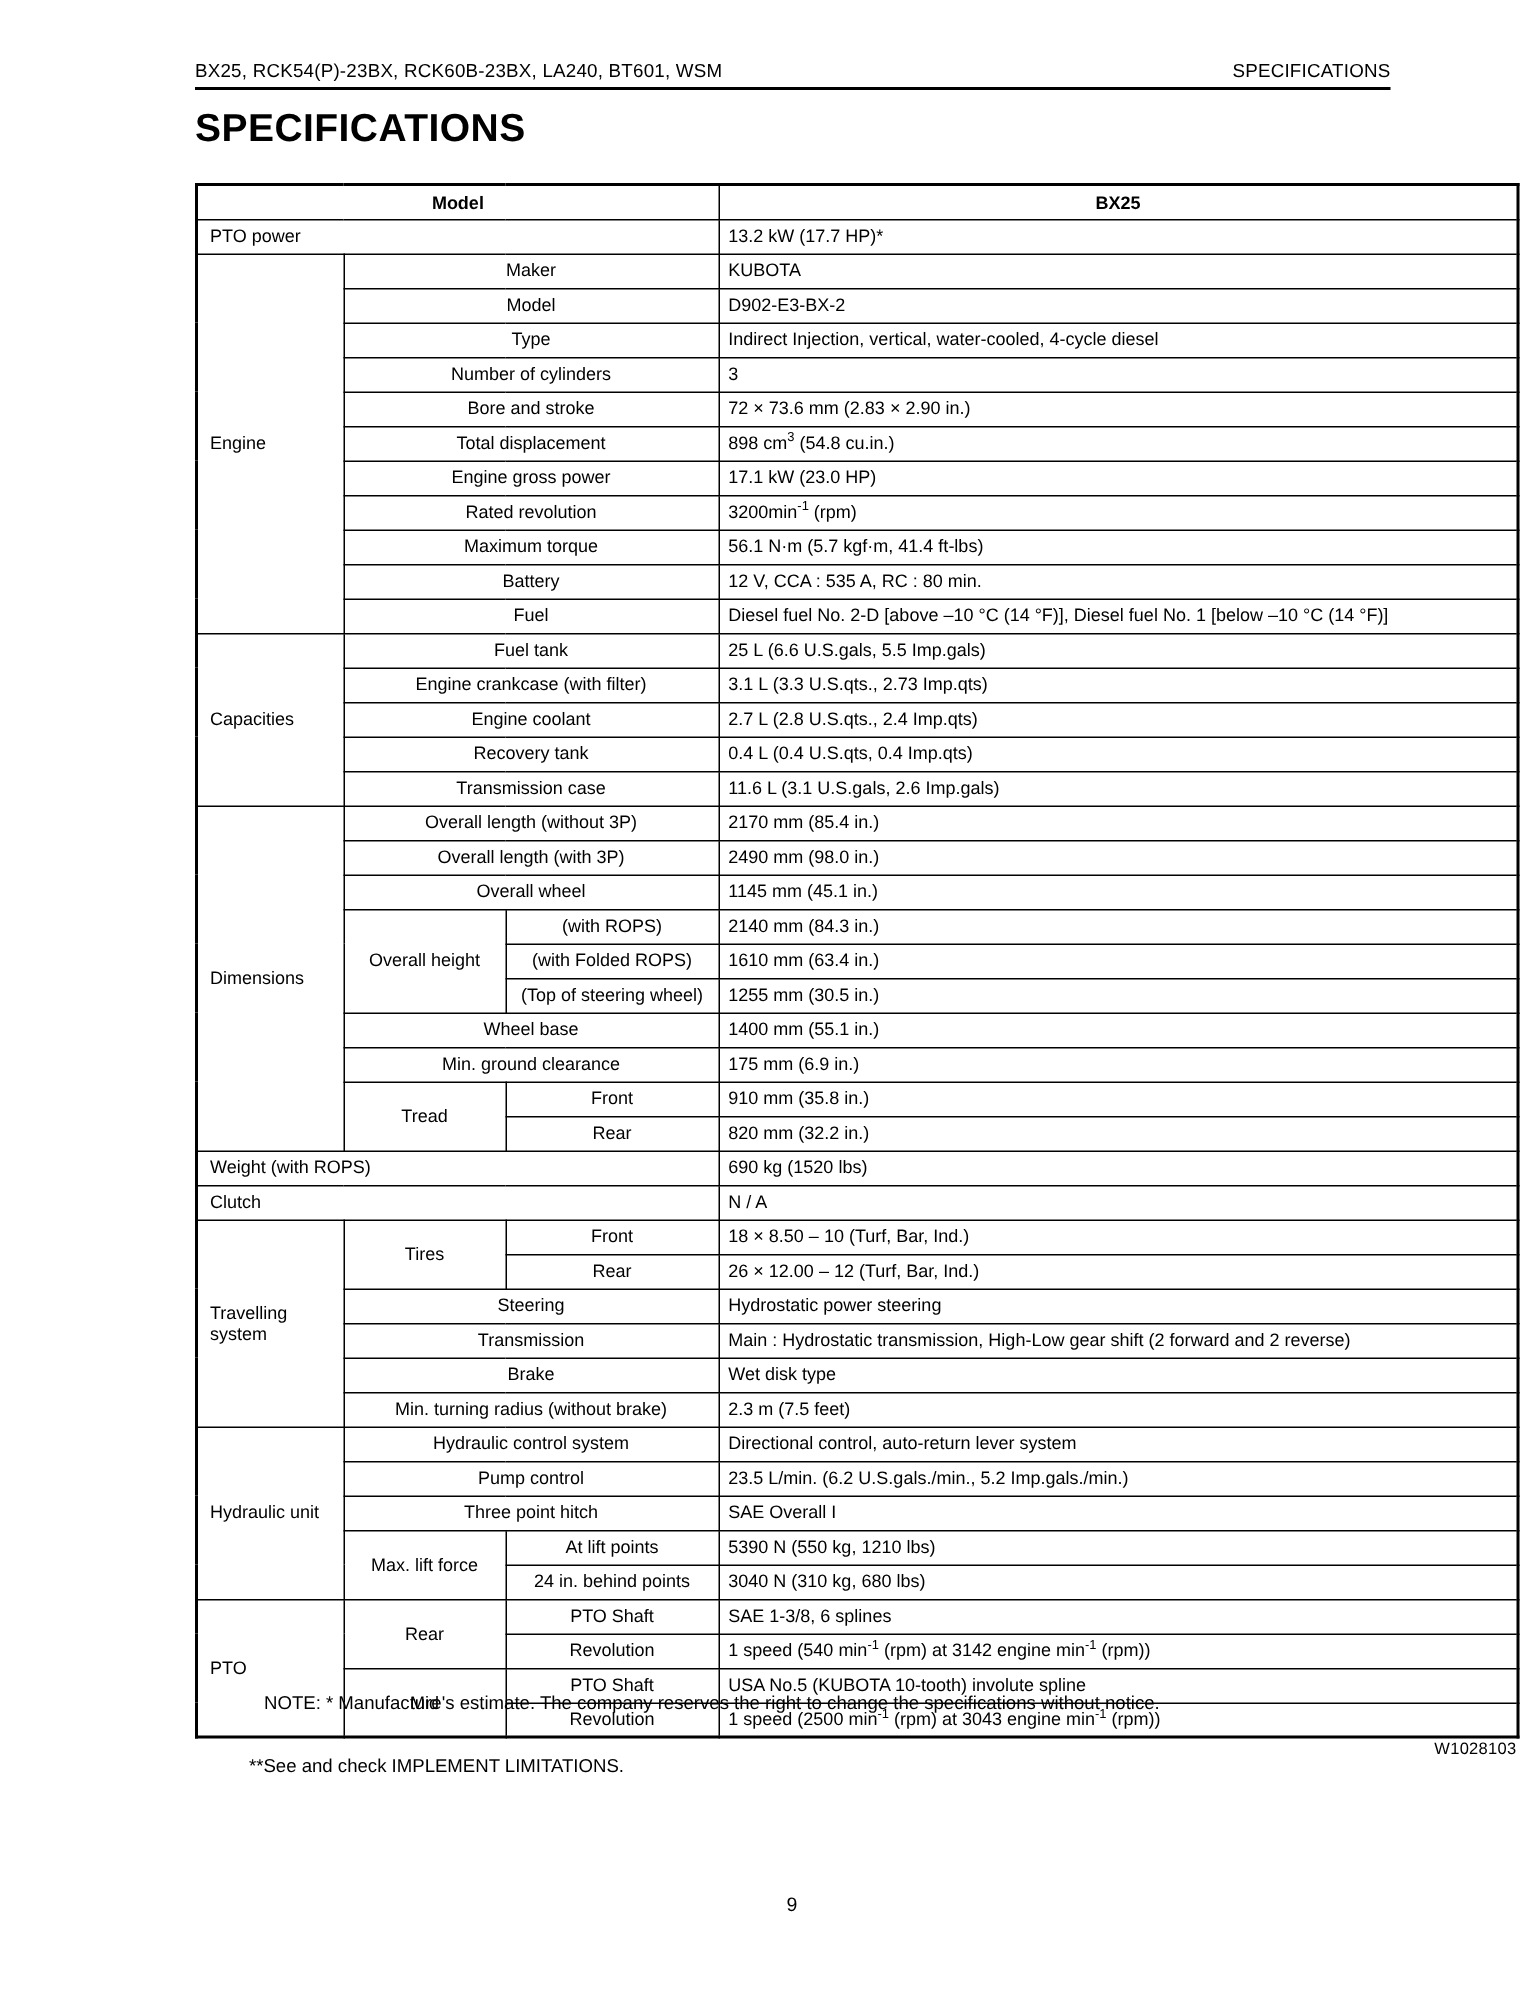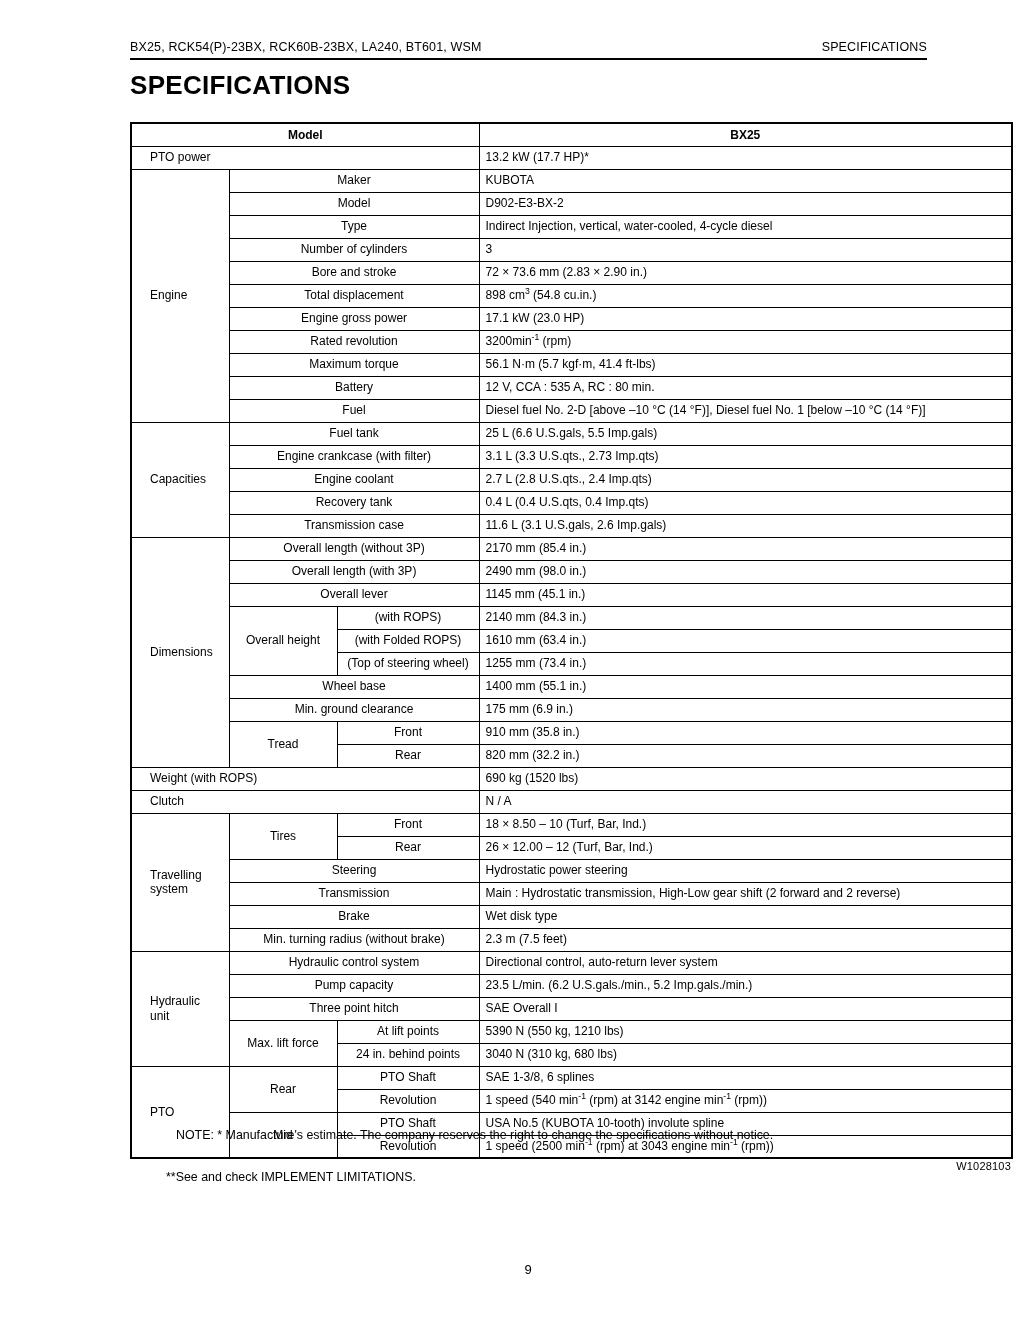--- a/index.html
+++ b/index.html
@@ -68,21 +68,21 @@
     line-height: 1.18;
   }
   .spec-table td.val {
     text-align: left;
   }
   .spec-table td.lbl {
     text-align: center;
   }
   .spec-table td.grp {
     text-align: left;
-    padding-left: 18px;
+    padding-left: 8px;
     margin-left: 28px;
   }
   .spec-table td.hdr {
     text-align: center;
     font-weight: bold;
   }
   
   .spec-table {
     border: 2px solid #000;
   }
@@ -222,35 +222,35 @@
       <tr>
         <td class="grp" rowspan="10">Dimensions</td>
         <td class="lbl" colspan="2">Overall length (without 3P)</td>
         <td class="val">2170 mm (85.4 in.)</td>
       </tr>
       <tr>
         <td class="lbl" colspan="2">Overall length (with 3P)</td>
         <td class="val">2490 mm (98.0 in.)</td>
       </tr>
       <tr>
-        <td class="lbl" colspan="2">Overall lever</td>
+        <td class="lbl" colspan="2">Overall wheel</td>
         <td class="val">1145 mm (45.1 in.)</td>
       </tr>
       <tr>
         <td class="lbl" rowspan="3">Overall height</td>
         <td class="lbl">(with ROPS)</td>
         <td class="val">2140 mm (84.3 in.)</td>
       </tr>
       <tr>
         <td class="lbl">(with Folded ROPS)</td>
         <td class="val">1610 mm (63.4 in.)</td>
       </tr>
       <tr>
         <td class="lbl tall2">(Top of steering wheel)</td>
-        <td class="val tall2">1255 mm (73.4 in.)</td>
+        <td class="val tall2">1255 mm (30.5 in.)</td>
       </tr>
       <tr>
         <td class="lbl" colspan="2">Wheel base</td>
         <td class="val">1400 mm (55.1 in.)</td>
       </tr>
       <tr>
         <td class="lbl" colspan="2">Min. ground clearance</td>
         <td class="val">175 mm (6.9 in.)</td>
       </tr>
       <tr>
@@ -299,21 +299,21 @@
         <td class="lbl" colspan="2">Min. turning radius (without brake)</td>
         <td class="val">2.3 m (7.5 feet)</td>
       </tr>
 
       <tr>
         <td class="grp" rowspan="5">Hydraulic unit</td>
         <td class="lbl" colspan="2">Hydraulic control system</td>
         <td class="val">Directional control, auto-return lever system</td>
       </tr>
       <tr>
-        <td class="lbl" colspan="2">Pump capacity</td>
+        <td class="lbl" colspan="2">Pump control</td>
         <td class="val">23.5 L/min. (6.2 U.S.gals./min., 5.2 Imp.gals./min.)</td>
       </tr>
       <tr>
         <td class="lbl" colspan="2">Three point hitch</td>
         <td class="val">SAE Overall I</td>
       </tr>
       <tr>
         <td class="lbl" rowspan="2">Max. lift force</td>
         <td class="lbl">At lift points</td>
         <td class="val">5390 N (550 kg, 1210 lbs)</td>

